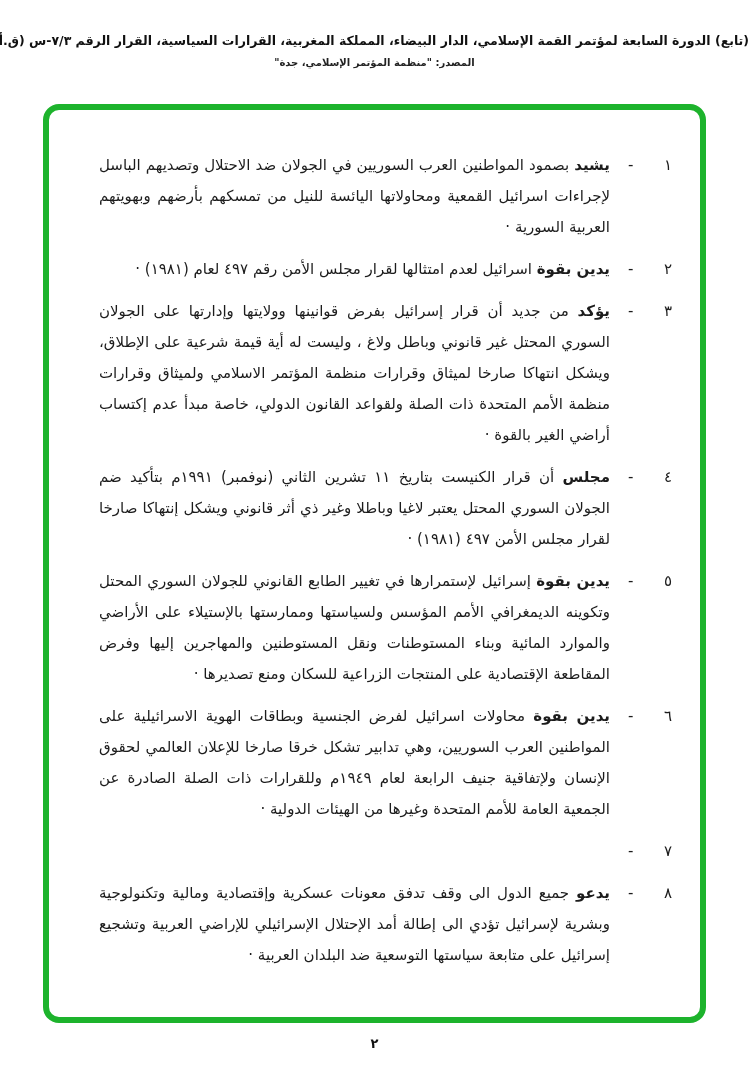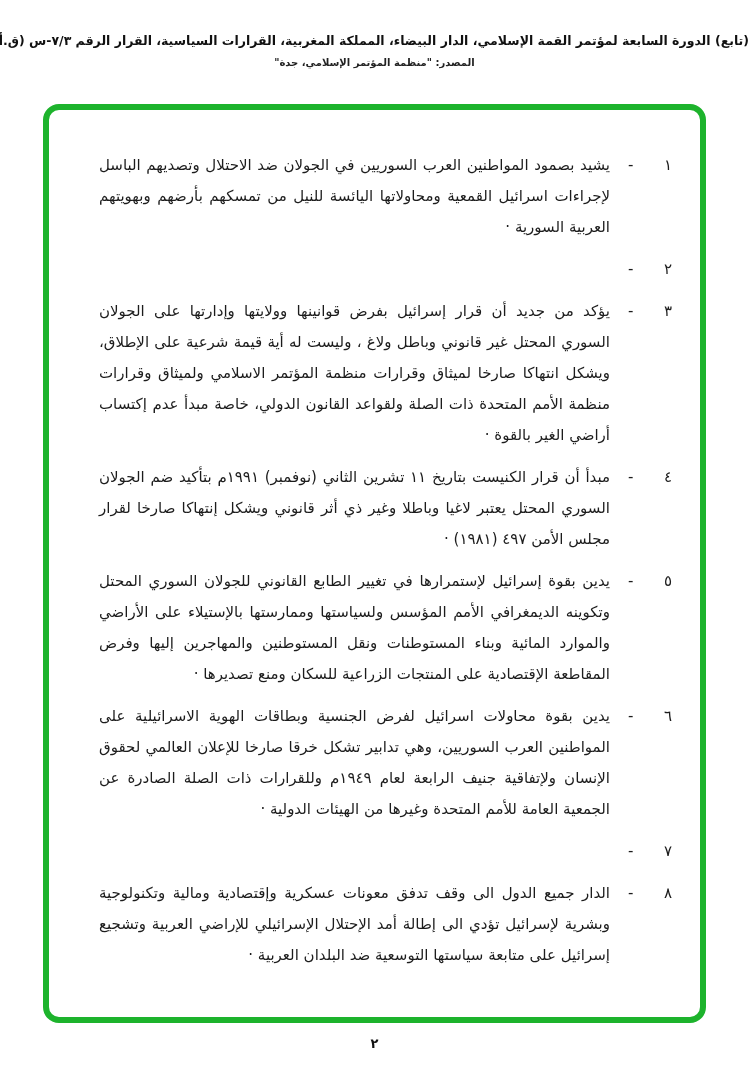--- a/index.html
+++ b/index.html
@@ -56,21 +56,21 @@
     margin-left: 18px;
     color: #1c1c1c;
   }
   .text {
     flex: 1;
     font-size: 15px;
     line-height: 31px;
     text-align: justify;
     color: #1c1c1c;
   }
-  .lead { font-weight: normal; }
+  .lead { font-weight: bold; }
   .pagenum {
     position: absolute;
     top: 1036px; left: 0; right: 0;
     text-align: center;
     font-size: 13px;
     font-weight: bold;
     color: #111;
   }
 </style>
 </head>
@@ -92,36 +92,37 @@
             <span>-</span>
           </div>
         <div class="text"><span class="lead">يشيد</span> <span>بصمود المواطنين العرب السوريين في الجولان ضد الاحتلال وتصديهم الباسل لإجراءات اسرائيل القمعية ومحاولاتها اليائسة للنيل من تمسكهم بأرضهم وبهويتهم العربية السورية ·</span></div>
       </div>
 
       <div class="item">
         <div class="num">
             <span>٢</span>
             <span>-</span>
           </div>
+        <div class="text"><span class="lead">يدين بقوة</span> <span>اسرائيل لعدم امتثالها لقرار مجلس الأمن رقم ٤٩٧ لعام (١٩٨١) ·</span></div>
       </div>
 
       <div class="item">
         <div class="num">
             <span>٣</span>
             <span>-</span>
           </div>
         <div class="text"><span class="lead">يؤكد</span> <span>من جديد أن قرار إسرائيل بفرض قوانينها وولايتها وإدارتها على الجولان السوري المحتل غير قانوني وباطل ولاغ ، وليست له أية قيمة شرعية على الإطلاق، ويشكل انتهاكا صارخا لميثاق وقرارات منظمة المؤتمر الاسلامي ولميثاق وقرارات منظمة الأمم المتحدة ذات الصلة ولقواعد القانون الدولي، خاصة مبدأ عدم إكتساب أراضي الغير بالقوة ·</span></div>
       </div>
 
       <div class="item">
         <div class="num">
             <span>٤</span>
             <span>-</span>
           </div>
-        <div class="text"><span class="lead">مبدأ</span> <span>أن قرار الكنيست بتاريخ ١١ تشرين الثاني (نوفمبر) ١٩٩١م بتأكيد ضم الجولان السوري المحتل يعتبر لاغيا وباطلا وغير ذي أثر قانوني ويشكل إنتهاكا صارخا لقرار مجلس الأمن ٤٩٧ (١٩٨١) ·</span></div>
+        <div class="text"><span class="lead">مجلس</span> <span>أن قرار الكنيست بتاريخ ١١ تشرين الثاني (نوفمبر) ١٩٩١م بتأكيد ضم الجولان السوري المحتل يعتبر لاغيا وباطلا وغير ذي أثر قانوني ويشكل إنتهاكا صارخا لقرار مجلس الأمن ٤٩٧ (١٩٨١) ·</span></div>
       </div>
 
       <div class="item">
         <div class="num">
             <span>٥</span>
             <span>-</span>
           </div>
         <div class="text"><span class="lead">يدين بقوة</span> <span>إسرائيل لإستمرارها في تغيير الطابع القانوني للجولان السوري المحتل وتكوينه الديمغرافي الأمم المؤسس ولسياستها وممارستها بالإستيلاء على الأراضي والموارد المائية وبناء المستوطنات ونقل المستوطنين والمهاجرين إليها وفرض المقاطعة الإقتصادية على المنتجات الزراعية للسكان ومنع تصديرها ·</span></div>
       </div>
 
@@ -138,21 +139,21 @@
             <span>٧</span>
             <span>-</span>
           </div>
       </div>
 
       <div class="item">
         <div class="num">
             <span>٨</span>
             <span>-</span>
           </div>
-        <div class="text"><span class="lead">الدار</span> <span>جميع الدول الى وقف تدفق معونات عسكرية وإقتصادية ومالية وتكنولوجية وبشرية لإسرائيل تؤدي الى إطالة أمد الإحتلال الإسرائيلي للإراضي العربية وتشجيع إسرائيل على متابعة سياستها التوسعية ضد البلدان العربية ·</span></div>
+        <div class="text"><span class="lead">يدعو</span> <span>جميع الدول الى وقف تدفق معونات عسكرية وإقتصادية ومالية وتكنولوجية وبشرية لإسرائيل تؤدي الى إطالة أمد الإحتلال الإسرائيلي للإراضي العربية وتشجيع إسرائيل على متابعة سياستها التوسعية ضد البلدان العربية ·</span></div>
       </div>
 
     </div>
   </div>
 
   <div class="pagenum">٢</div>
 
 </div>
 
 </body></html>

